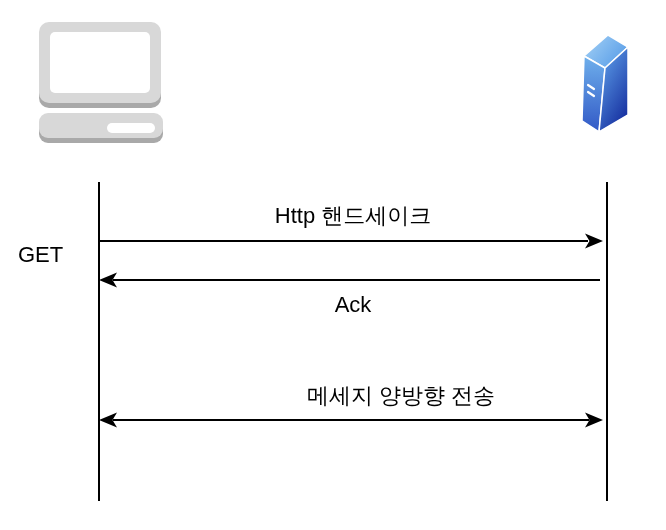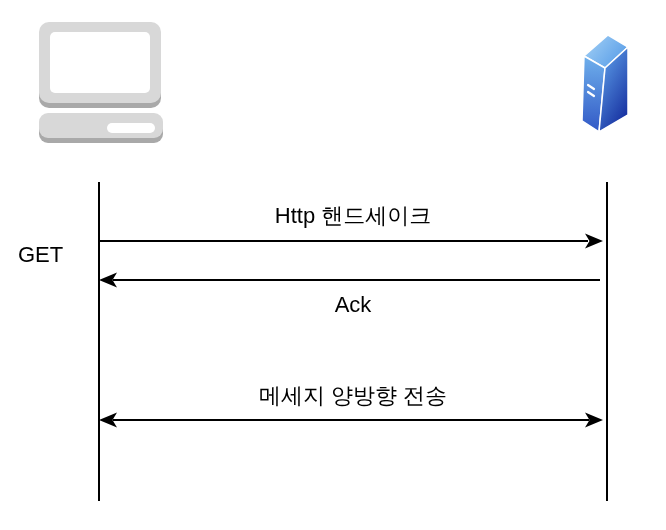--- a/index.html
+++ b/index.html
@@ -24,21 +24,21 @@
     white-space: nowrap;
   }
   .msg-label {
     left: 99px;
     width: 508px;
     text-align: center;
   }
   #get-label   { left: 18px;  top: 242px; }
   #msg1-label  { top: 203px; }
   #msg2-label  { top: 292px; }
-  #msg3-label  { top: 383px; }
+  #msg3-label  { top: 383px; padding-left: 48px; }
   svg { display: block; }
 </style>
 </head>
 <body>
 
 <div class="stage">
 
   <svg class="abs" style="left:38px; top:20px;" width="128" height="126" viewBox="0 0 128 126">
     <g>
       <rect x="1" y="7" width="122" height="81" rx="10" fill="#a9a9a9"></rect>

